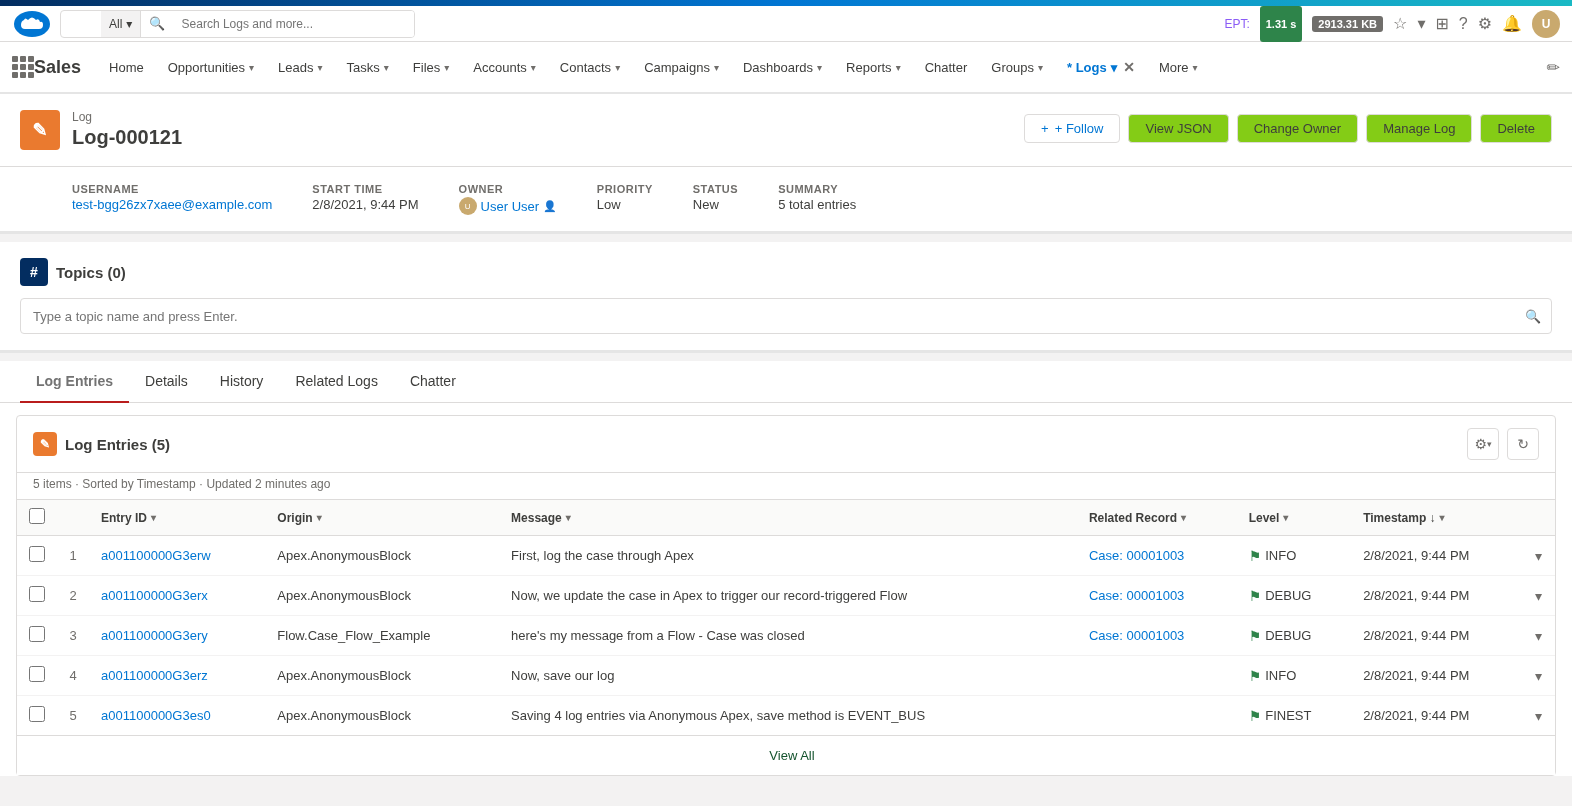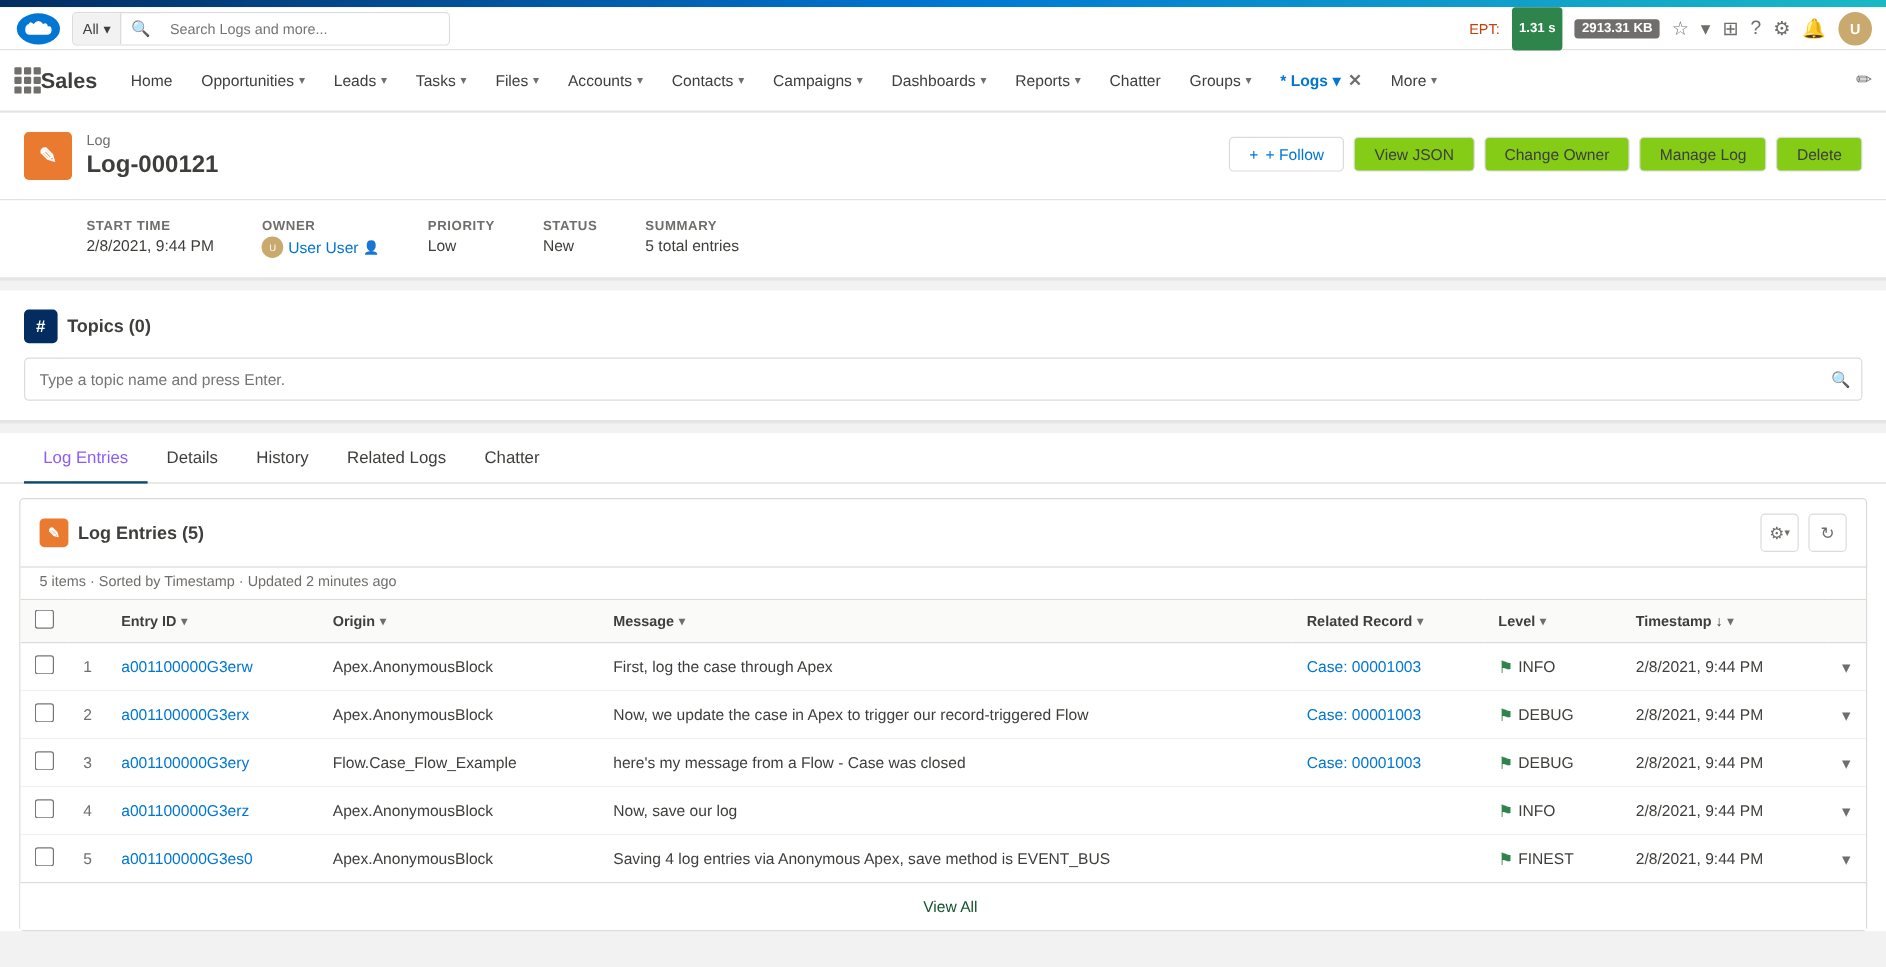--- a/index.html
+++ b/index.html
@@ -17,20 +17,21 @@
     }
     .utility-bar-left { display: flex; align-items: center; gap: 8px; }
     .utility-bar-right { display: flex; align-items: center; gap: 10px; font-size: 12px; color: #3e3e3c; }
     .search-bar {
       display: flex;
       align-items: center;
       border: 1px solid #dddbda;
       border-radius: 4px;
       overflow: hidden;
       height: 28px;
+      padding-left: 40px;
     }
     .search-bar-select {
       border: none;
       border-right: 1px solid #dddbda;
       background: #f3f2f2;
       padding: 0 8px;
       font-size: 12px;
       height: 100%;
       display: flex;
       align-items: center;
@@ -182,21 +183,21 @@
     .tabs-nav { display: flex; border-bottom: 1px solid #dddbda; padding: 0 20px; }
     .tab {
       padding: 12px 16px;
       font-size: 14px;
       cursor: pointer;
       color: #3e3e3c;
       border-bottom: 2px solid transparent;
       margin-bottom: -1px;
       white-space: nowrap;
     }
-    .tab.active { color: #8b5cf6; border-bottom: 2px solid #0c4a6e; font-weight: 400; }
+    .tab.active { color: #737373; border-bottom: 2px solid #b91c1c; font-weight: 700; }
 
     
     .log-entries-section { background: #fff; margin: 12px 16px; border: 1px solid #dddbda; border-radius: 4px; }
     .log-entries-header {
       display: flex; align-items: center; justify-content: space-between;
       padding: 12px 16px;
       border-bottom: 1px solid #dddbda;
     }
     .log-entries-title { display: flex; align-items: center; gap: 8px; font-size: 15px; font-weight: 700; }
     .log-entries-icon { width: 24px; height: 24px; background: #ea7a2f; border-radius: 4px; display: flex; align-items: center; justify-content: center; color: #fff; font-size: 12px; font-weight: bold; }
@@ -271,21 +272,21 @@
     <div class="search-bar">
       <div class="search-bar-select">
         <span>All</span>
         <span>▾</span>
       </div>
       <span style="padding:0 8px; color:#706e6b; font-size:13px;">🔍</span>
       <input class="search-bar-input" type="text" placeholder="Search Logs and more..." style="">
     </div>
   </div>
   <div class="utility-bar-right">
-    <span style="color:#c2410c;">EPT:</span>
+    <span style="color:#8b5cf6;">EPT:</span>
     <span class="ept-badge">1.31 s</span>
     <span class="kb-badge">2913.31 KB</span>
     <span class="utility-icon">☆</span>
     <span class="utility-icon">▾</span>
     <span class="utility-icon">⊞</span>
     <span class="utility-icon">?</span>
     <span class="utility-icon">⚙</span>
     <span class="utility-icon">🔔</span>
     <div class="avatar">U</div>
   </div>
@@ -381,20 +382,24 @@
       <span style="margin-left:2px;">+ Follow</span>
     </button>
     <button class="btn btn-secondary">View JSON</button>
     <button class="btn btn-secondary">Change Owner</button>
     <button class="btn btn-secondary">Manage Log</button>
     <button class="btn btn-secondary">Delete</button>
   </div>
 </div>
 
 <div class="record-fields">
+  <div class="field-group">
+    <span class="field-label">Username</span>
+    <span class="field-value-link">test-bgg26zx7xaee@example.com</span>
+  </div>
   <div class="field-group">
     <span class="field-label">Start Time</span>
     <span class="field-value">2/8/2021, 9:44 PM</span>
   </div>
   <div class="field-group">
     <span class="field-label">Owner</span>
     <div class="field-value-user">
       <div class="user-avatar-small">U</div>
       <span class="field-value-link">User User</span>
       <span style="color:#706e6b; font-size:11px;">👤</span>

